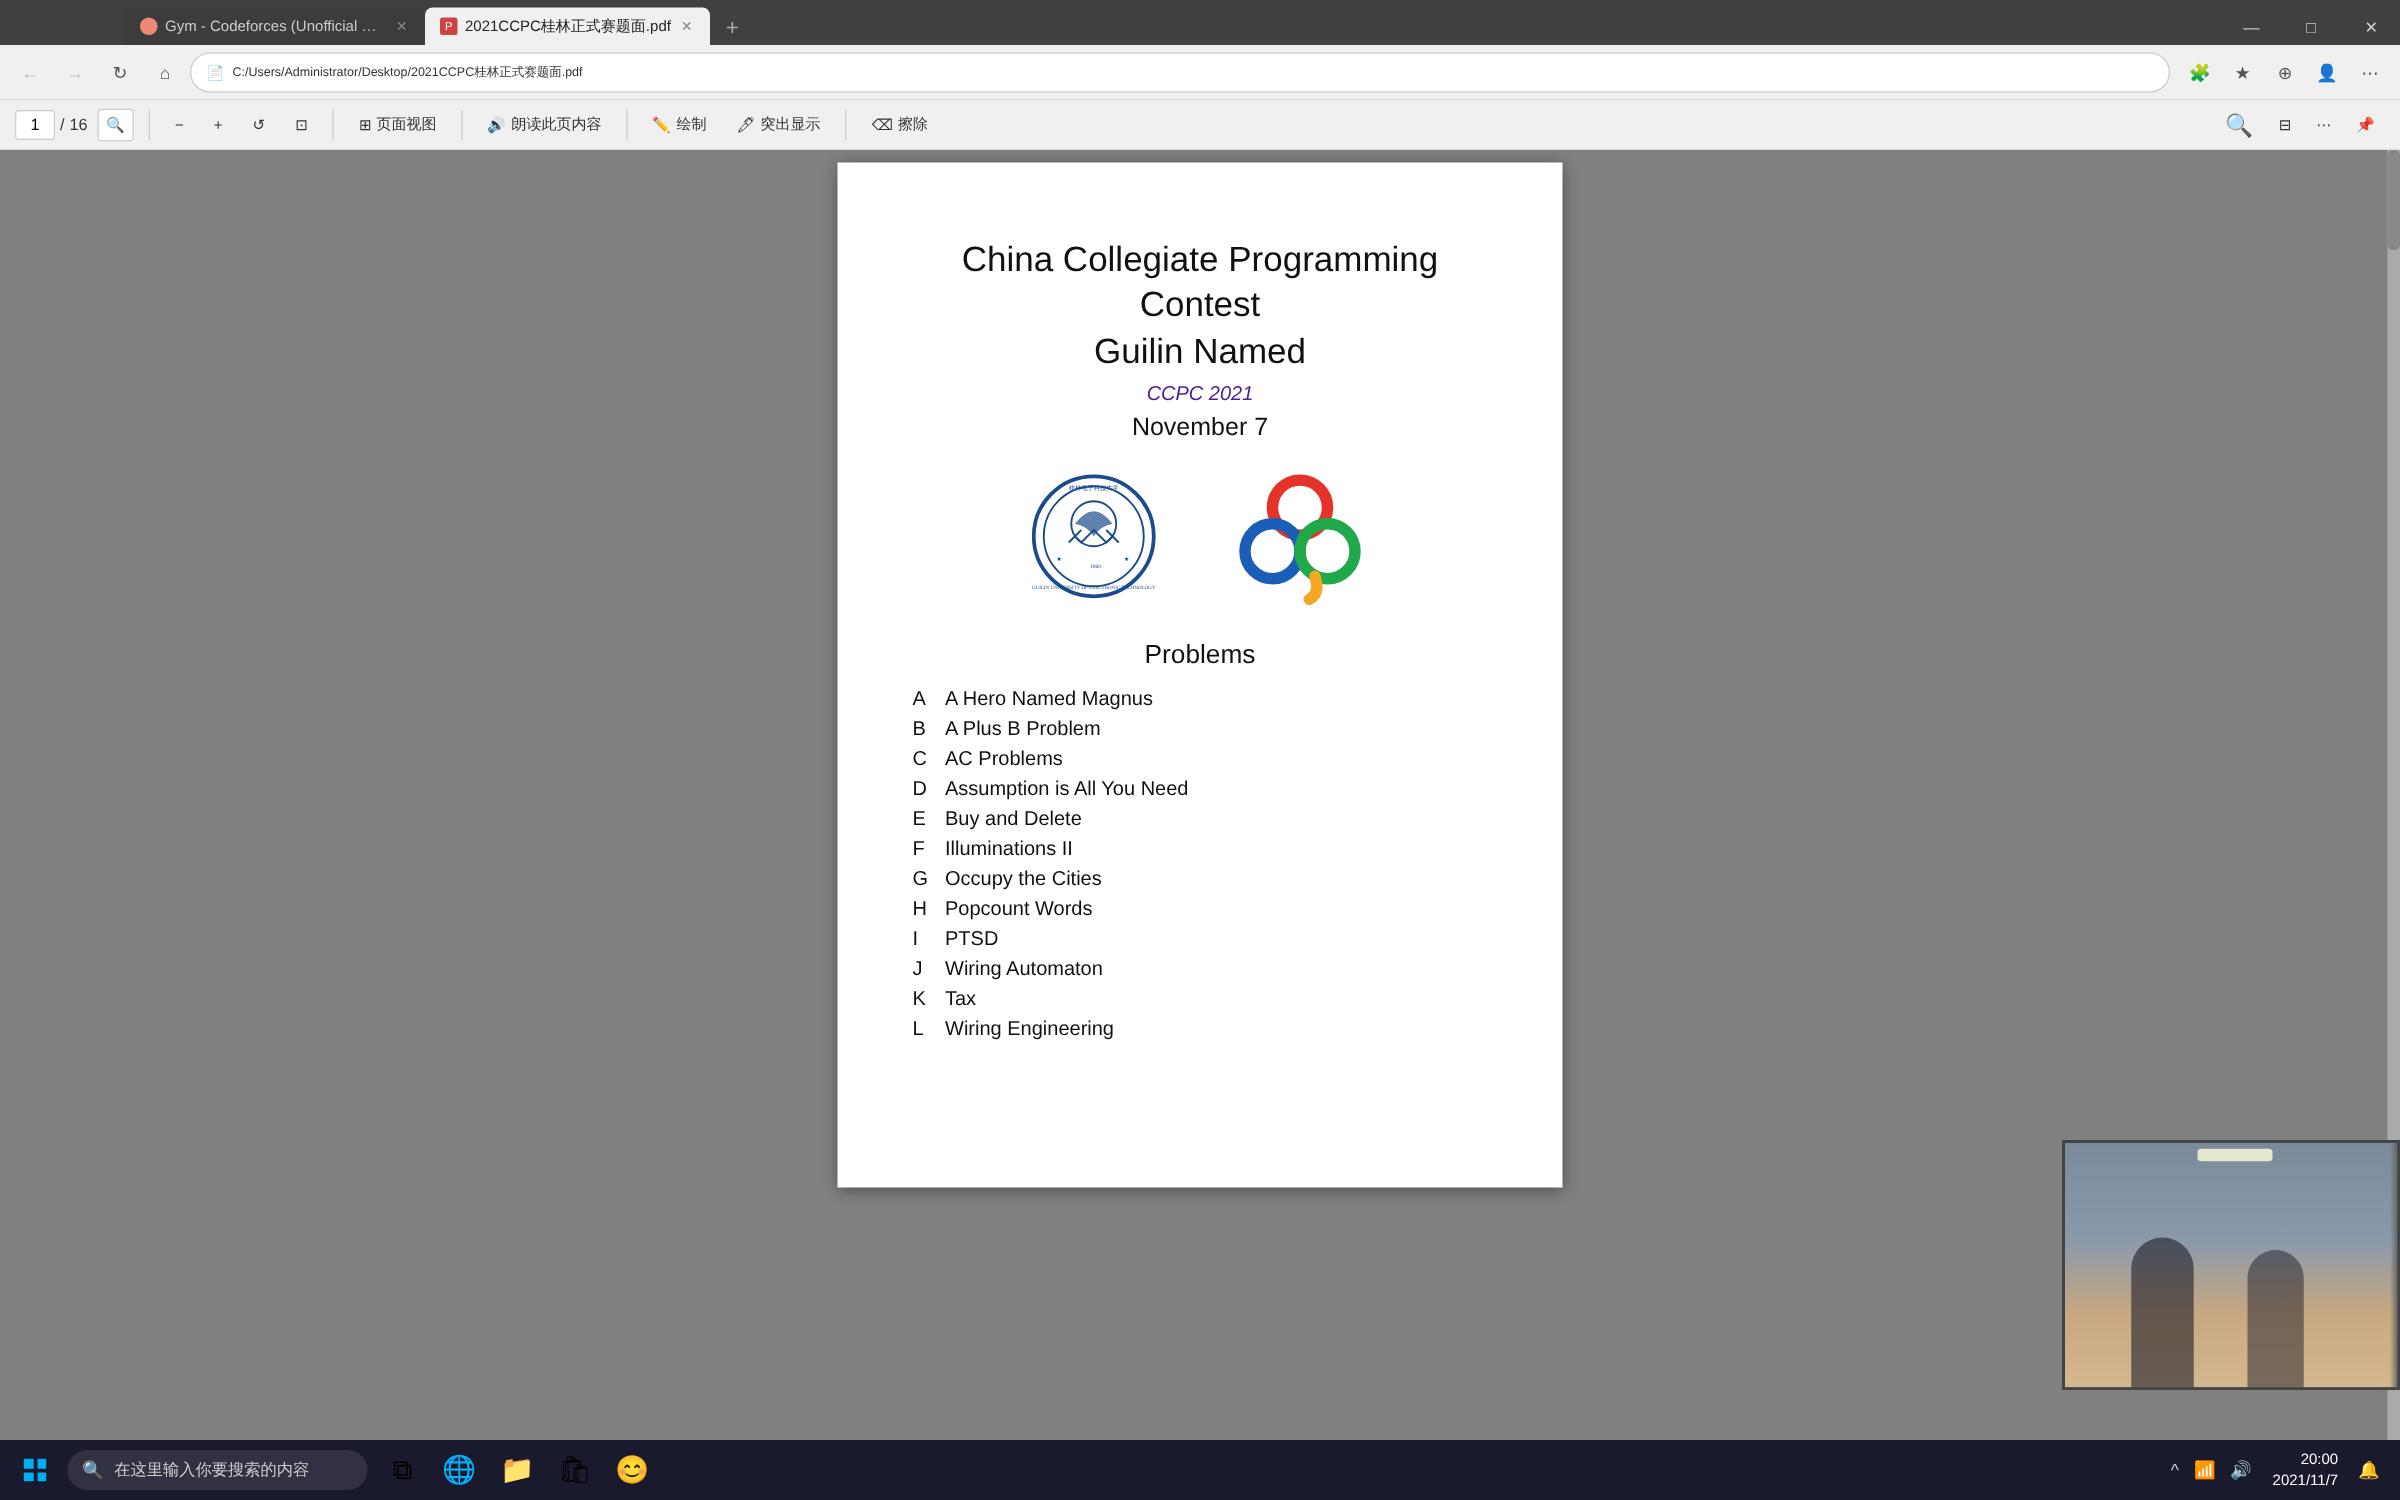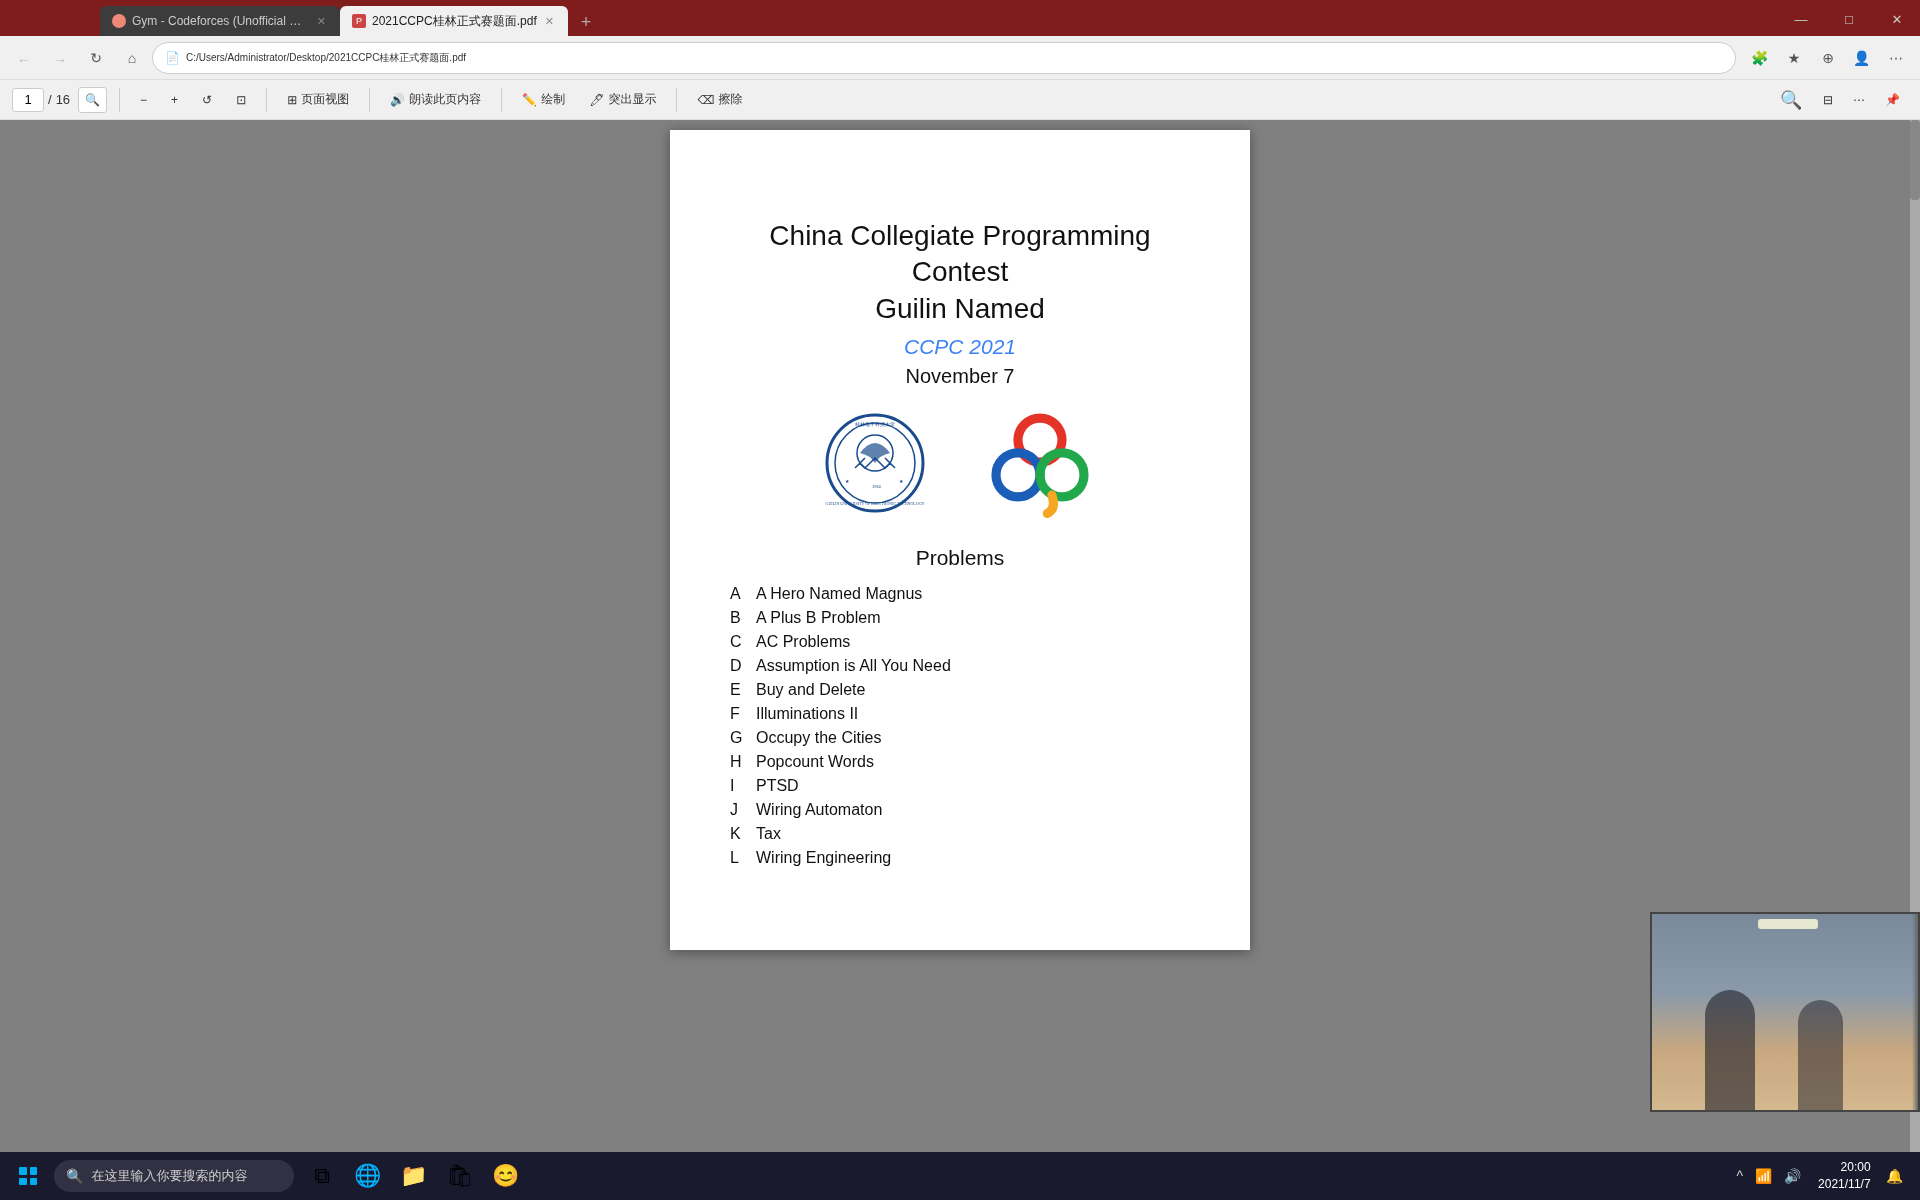--- a/index.html
+++ b/index.html
@@ -74,25 +74,25 @@
       width: 580px; background: white; min-height: 820px;
       box-shadow: 0 2px 12px rgba(0,0,0,0.4);
       display: flex; flex-direction: column; align-items: center;
       padding: 60px 60px 60px 60px;
       margin-top: 10px;
       position: relative;
     }
 
     .pdf-title {
       font-size: 28px; font-weight: normal; text-align: center;
-      color: #111; line-height: 1.3; margin-bottom: 8px; margin-top: 28px;
+      color: #111; line-height: 1.3; margin-bottom: 8px;
     }
     .pdf-subtitle {
-      font-size: 21px; font-style: italic; text-align: center;
-      color: #3b82f6; margin-bottom: 6px;
+      font-size: 16px; font-style: italic; text-align: center;
+      color: #4c1d95; margin-bottom: 6px;
     }
     .pdf-date {
       font-size: 20px; text-align: center; color: #111; margin-bottom: 20px;
     }
 
     .logos-row {
       display: flex; align-items: center; justify-content: center;
       gap: 60px; margin-bottom: 28px;
     }
 
@@ -173,21 +173,21 @@
     .scroll-indicator {
       position: absolute; right: 2px; top: 0; bottom: 0; width: 8px;
       background: rgba(0,0,0,0.1);
     }
   </style>
 </head>
 <body>
 
 <div class="browser-frame">
 
-  <div style="height:36px; background:#7f1d1d; display:flex; padding:4px 0 0 0;">
+  <div style="height:36px; background:#404040; display:flex; align-items:flex-end; padding:4px 0 0 0;">
     <div style="display:flex; align-items:flex-end; flex:1; padding-left:100px;">
 
       <div class="tab" style="background:#3c3c3c; color:#ccc;">
         <div class="tab-favicon" style="background:#e87; border-radius:50%;"></div>
         <span class="tab-title">Gym - Codeforces (Unofficial m...</span>
         <span class="tab-close">✕</span>
       </div>
 
       <div class="tab active">
         <div class="tab-favicon" style="background:#c44; border-radius:2px; font-size:9px; display:flex; align-items:center; justify-content:center; color:white;">P</div>

